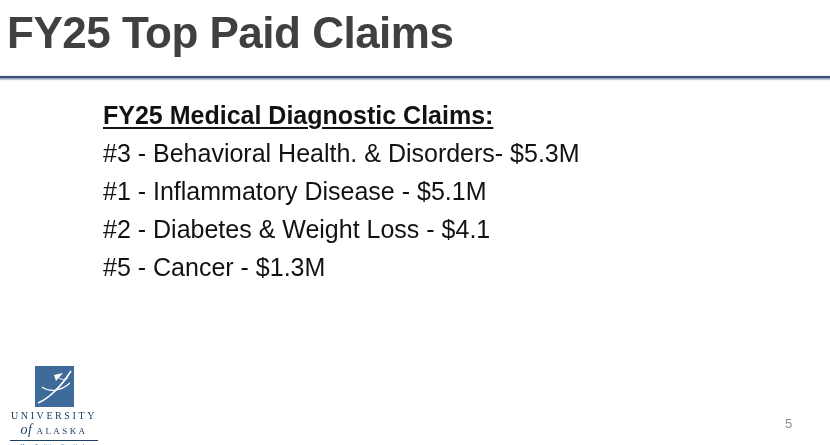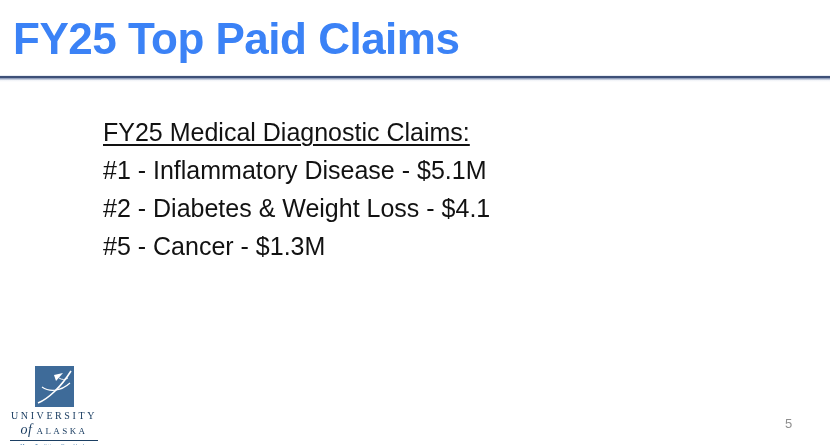--- a/index.html
+++ b/index.html
@@ -9,26 +9,26 @@
     position: relative;
     overflow: hidden;
     font-family: "Liberation Sans", sans-serif;
   }
   .slide { position: absolute; inset: 0; }
 
   
   .title {
     position: absolute;
     left: 7px; top: 4px;
-    margin: 6px;
+    margin: 0;
     font-size: 44px;
     font-weight: 700;
     letter-spacing: -0.5px;
     line-height: 58px;
-    color: #3b82f6;
+    color: #404040;
   }
 
   
   .divider {
     position: absolute;
     left: 0; right: 0; top: 74px;
     height: 8px;
     background: linear-gradient(
       #ffffff 0px, #ffffff 1px,
       #e9edf3 1px, #e9edf3 2px,
@@ -42,25 +42,24 @@
   
   .content {
     position: absolute;
     left: 103px; top: 96px;
     font-size: 25px;
     line-height: 38px;
     color: #121212;
     white-space: nowrap;
   }
   .heading {
-    font-weight: 400;
+    font-weight: 700;
     text-decoration: underline;
     text-decoration-thickness: 2px;
     text-underline-offset: 3px;
-    margin-top: 17px;
   }
 
   
   .logo {
     position: absolute;
     left: 6px; top: 366px;
     width: 96px;
     text-align: center;
     color: #16395e;
   }
@@ -110,20 +109,21 @@
 <body>
 
 <div class="slide">
 
   <h1 class="title">FY25 Top Paid Claims</h1>
 
   <div class="divider"></div>
 
   <div class="content">
     <div class="heading">FY25 Medical Diagnostic Claims:</div>
+    <div class="line">#3 - Behavioral Health. &amp; Disorders- $5.3M</div>
 
     <div class="line">#1 - Inflammatory Disease - $5.1M</div>
     <div class="line">#2 - Diabetes &amp; Weight Loss - $4.1</div>
     <div class="line">#5 - Cancer - $1.3M</div>
   </div>
 
   <div class="logo">
     <svg class="logo-mark" width="39" height="41" viewBox="0 0 39 41" xmlns="http://www.w3.org/2000/svg">
       <rect x="0" y="0" width="39" height="41" fill="#3e6b99"></rect>
       <path d="M3 37 C 13 33, 26 21, 36 5" stroke="#ffffff" stroke-width="1.6" fill="none"></path>

